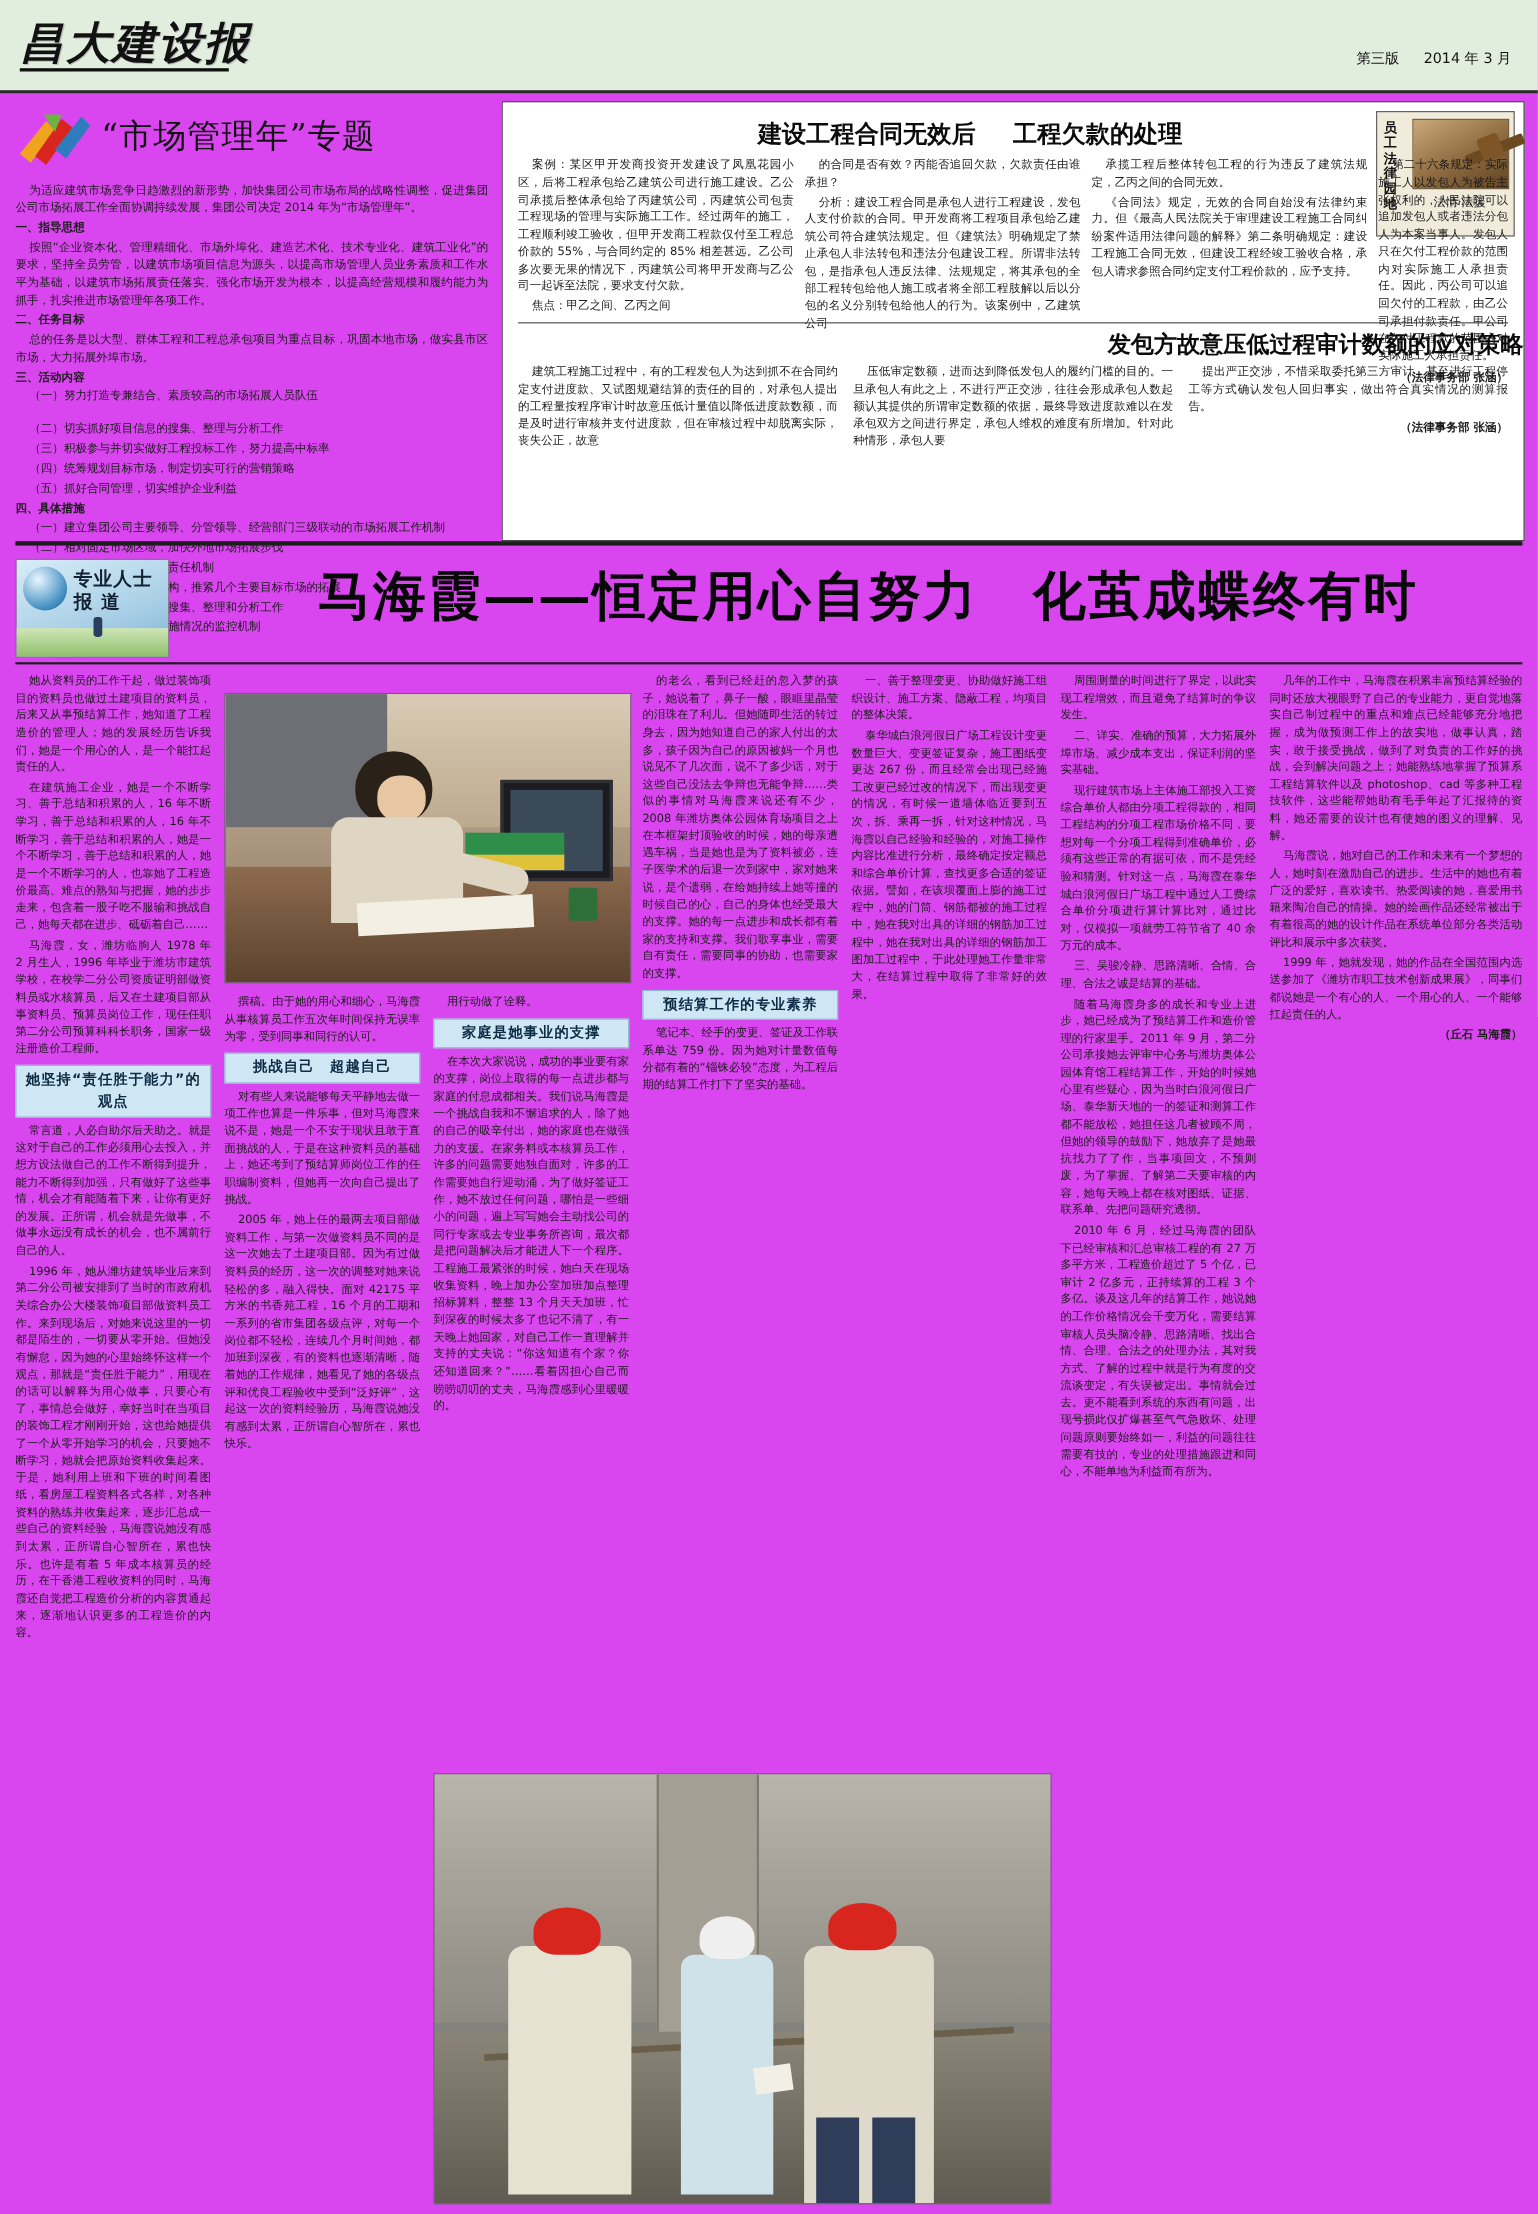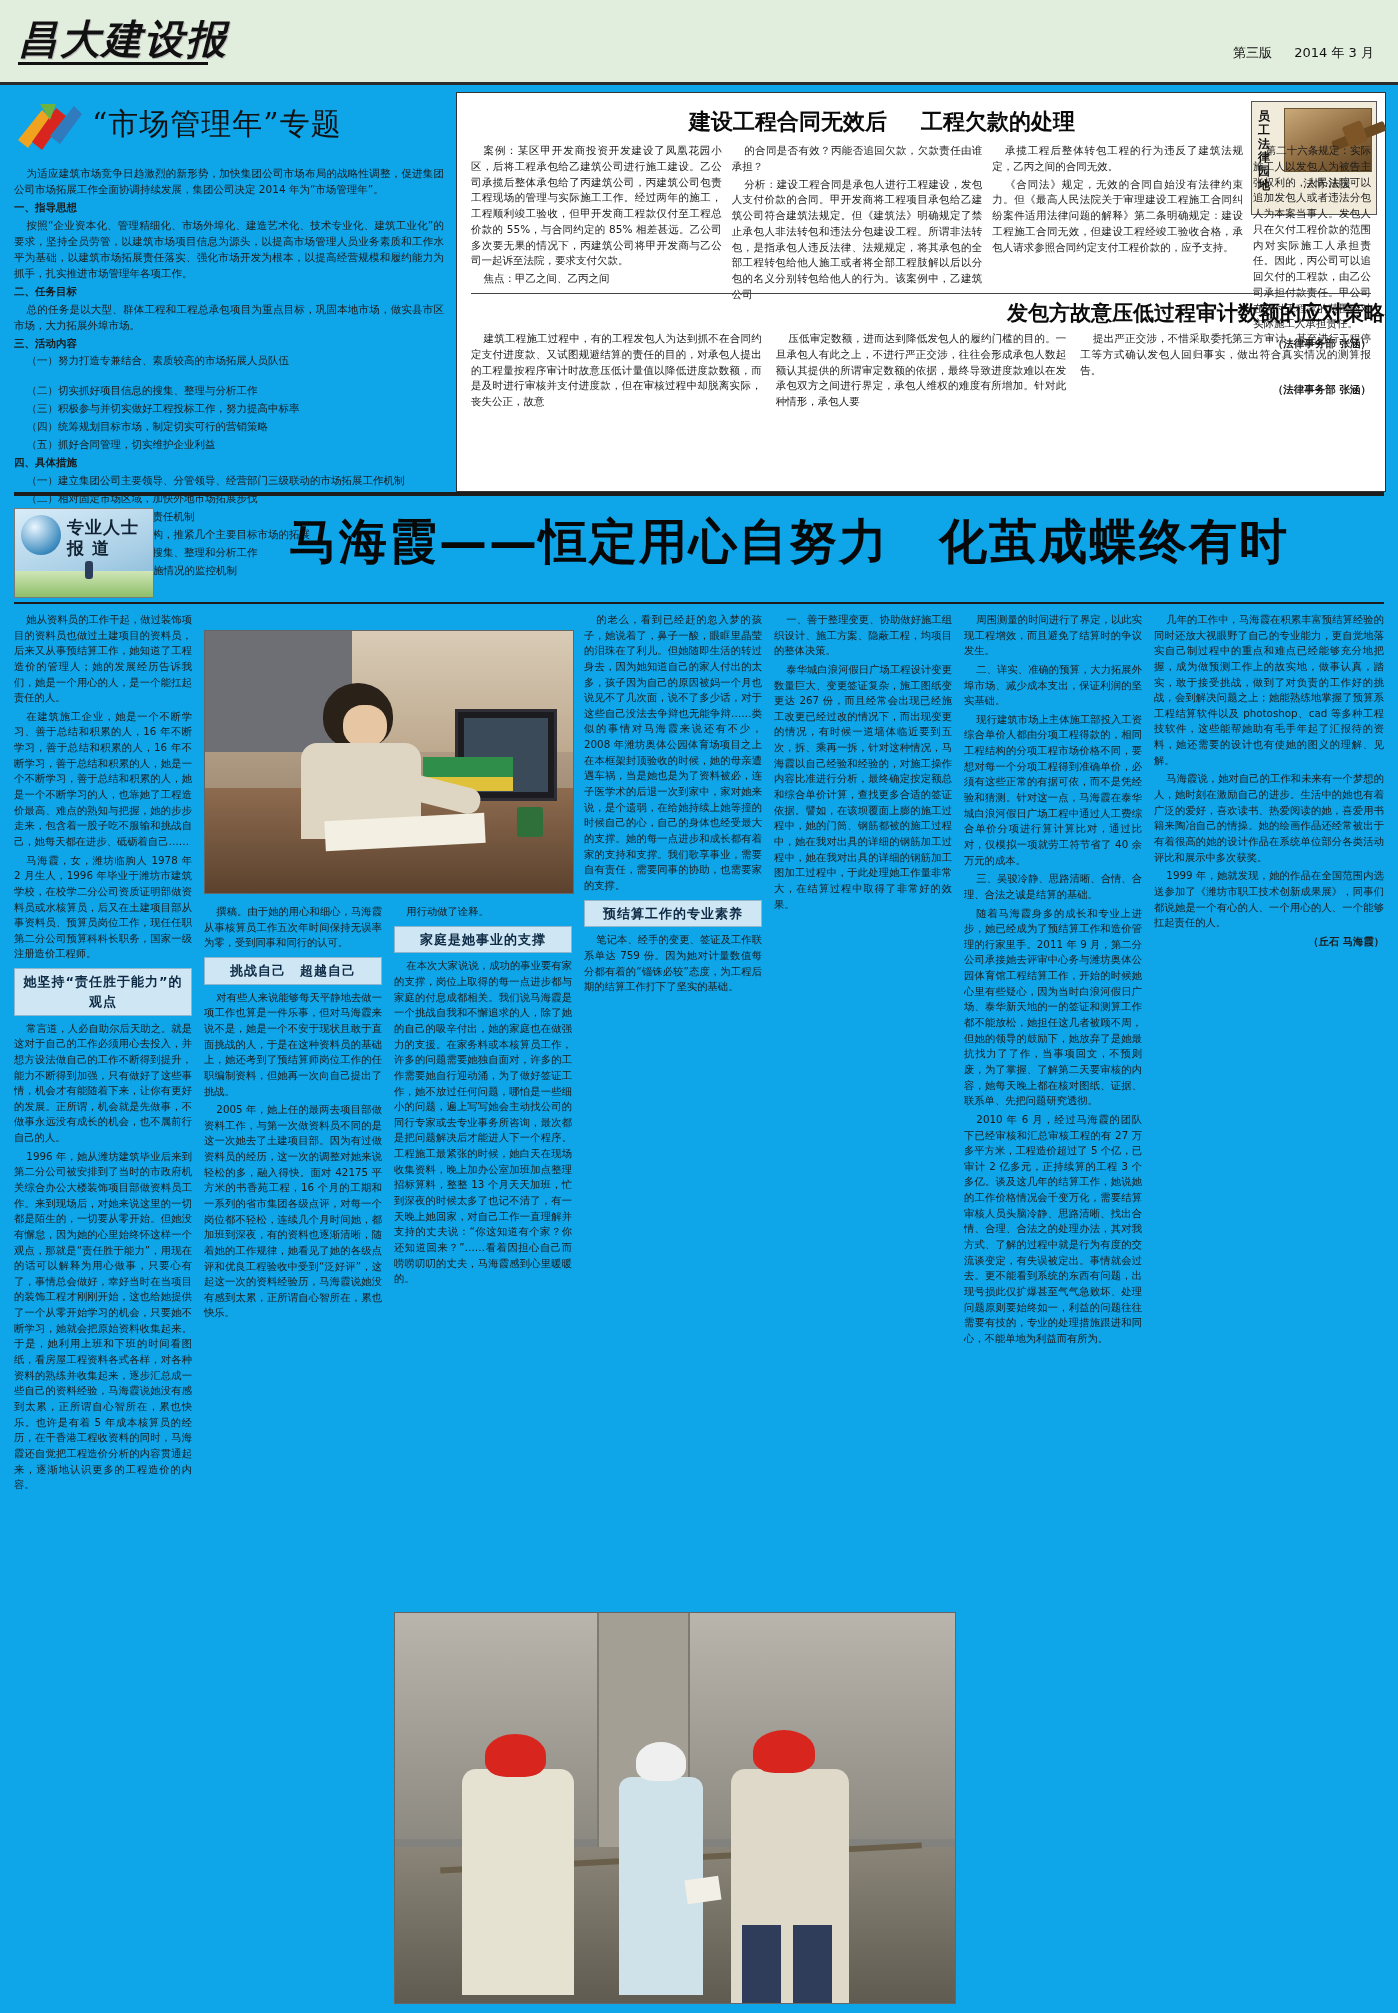--- a/index.html
+++ b/index.html
@@ -1,17 +1,17 @@
 <!DOCTYPE html>
 <html><head>
 <meta charset="utf-8">
 <style>
   html,body{margin:0;padding:0;}
   body{width:1398px;height:2013px;background:#fbfbf7;font-family:"DejaVu Sans",sans-serif;overflow:hidden;}
-  .page{position:relative;width:1398px;height:2013px;background:#0ea5e9;}
+  .page{position:relative;width:1398px;height:2013px;background:#d946ef;}
 
   
   .masthead{position:absolute;left:0;top:0;width:1398px;height:82px;background:#e2eedd;border-bottom:3px solid #2b2b2b;}
   .mast-logo{position:absolute;left:18px;top:12px;font-family:"DejaVu Serif",serif;font-weight:bold;font-size:40px;letter-spacing:2px;color:#111;
              font-style:italic;text-shadow:1px 1px 0 #bbb;}
   .mast-logo-underline{position:absolute;left:18px;top:62px;width:190px;height:3px;background:#111;}
   .mast-title{position:absolute;left:0;top:14px;width:1398px;text-align:center;font-family:"DejaVu Serif",serif;font-weight:bold;font-size:46px;color:#0a0a0a;letter-spacing:4px;}
   .mast-meta{position:absolute;right:24px;top:44px;font-size:13px;color:#111;}
   .mast-meta span{margin-left:18px;}
 

